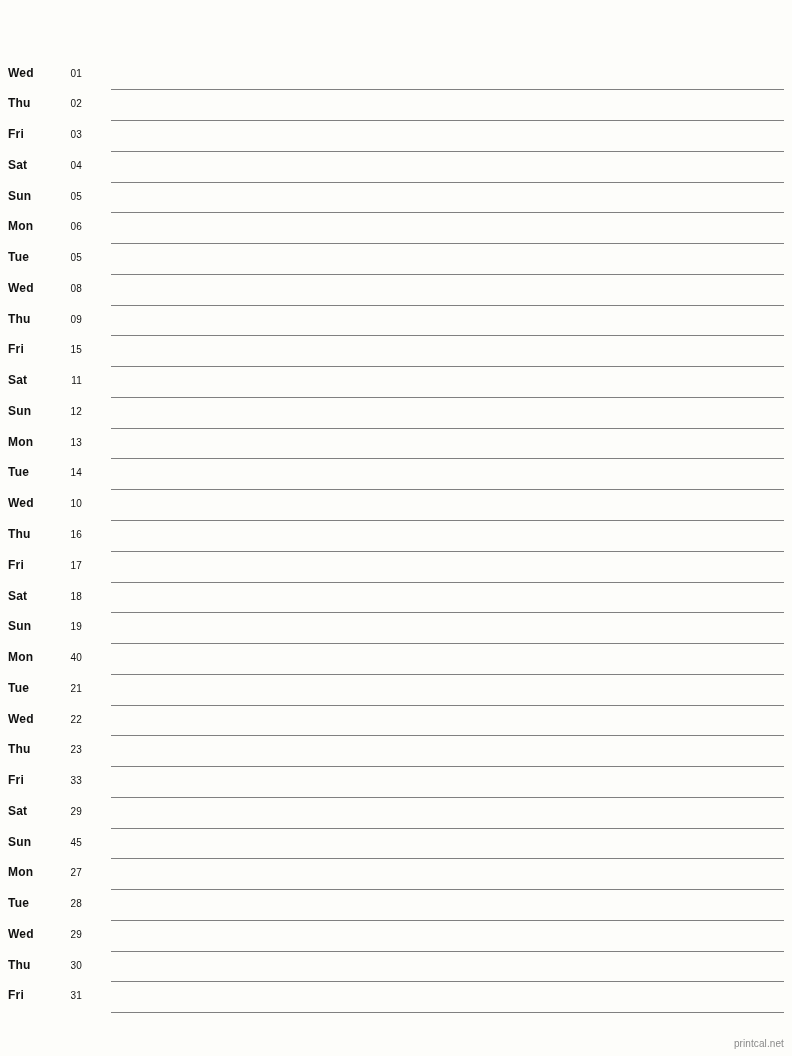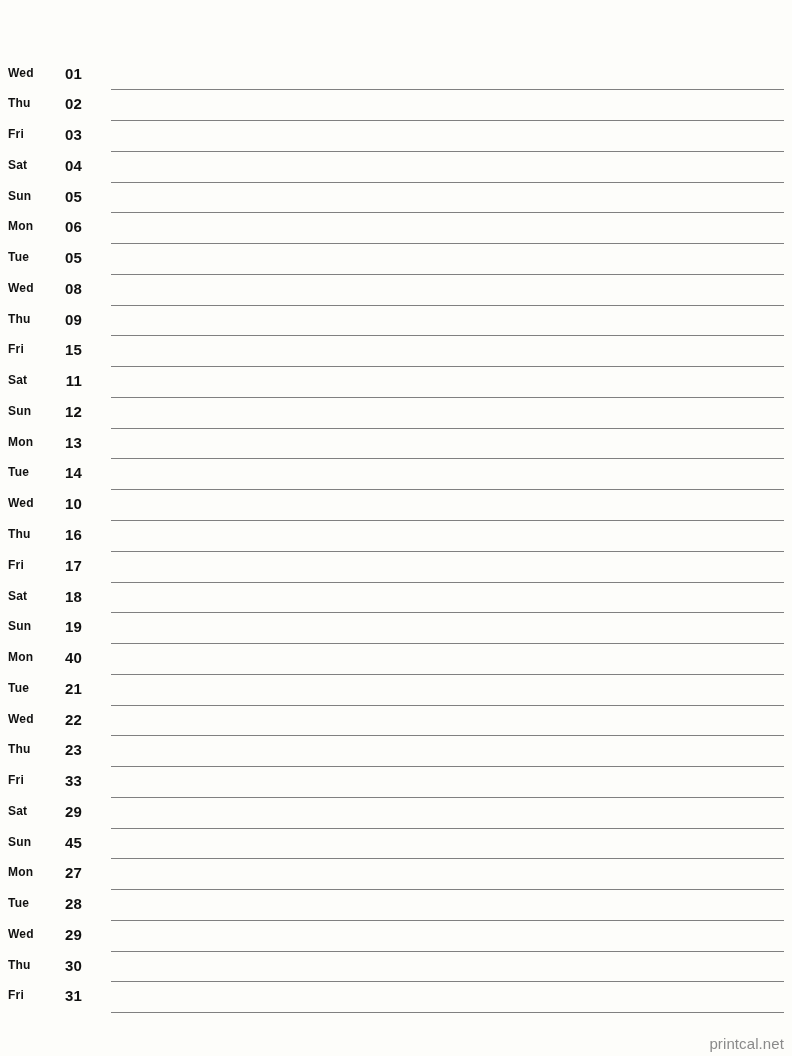--- a/index.html
+++ b/index.html
@@ -62,43 +62,43 @@
     font-weight: bold;
     line-height: 27px;
     color: #111111;
     text-align: left;
     letter-spacing: 0.2px;
   }
 
   .day-row .dnum {
     width: 26px;
     box-sizing: border-box;
-    font-size: 15px;
-    font-weight: bold;
+    font-size: 10px;
+    font-weight: normal;
     line-height: 27px;
     color: #111111;
     text-align: right;
     letter-spacing: 0.2px;
   }
 
   .day-row .writing-area {
     flex: 1 1 auto;
     height: 30.78px;
     margin-left: 13px;
     margin-right: 8px;
     border-bottom: 1px solid #808080;
     box-sizing: border-box;
   }
 
   
   .watermark {
     position: absolute;
     right: 8px;
     bottom: 6px;
-    font-size: 15px;
+    font-size: 10px;
     font-weight: 400;
     color: #8a8a8a;
     line-height: 12px;
     text-align: right;
     letter-spacing: 0.1px;
   }
 </style>
 </head>
 <body>
 

